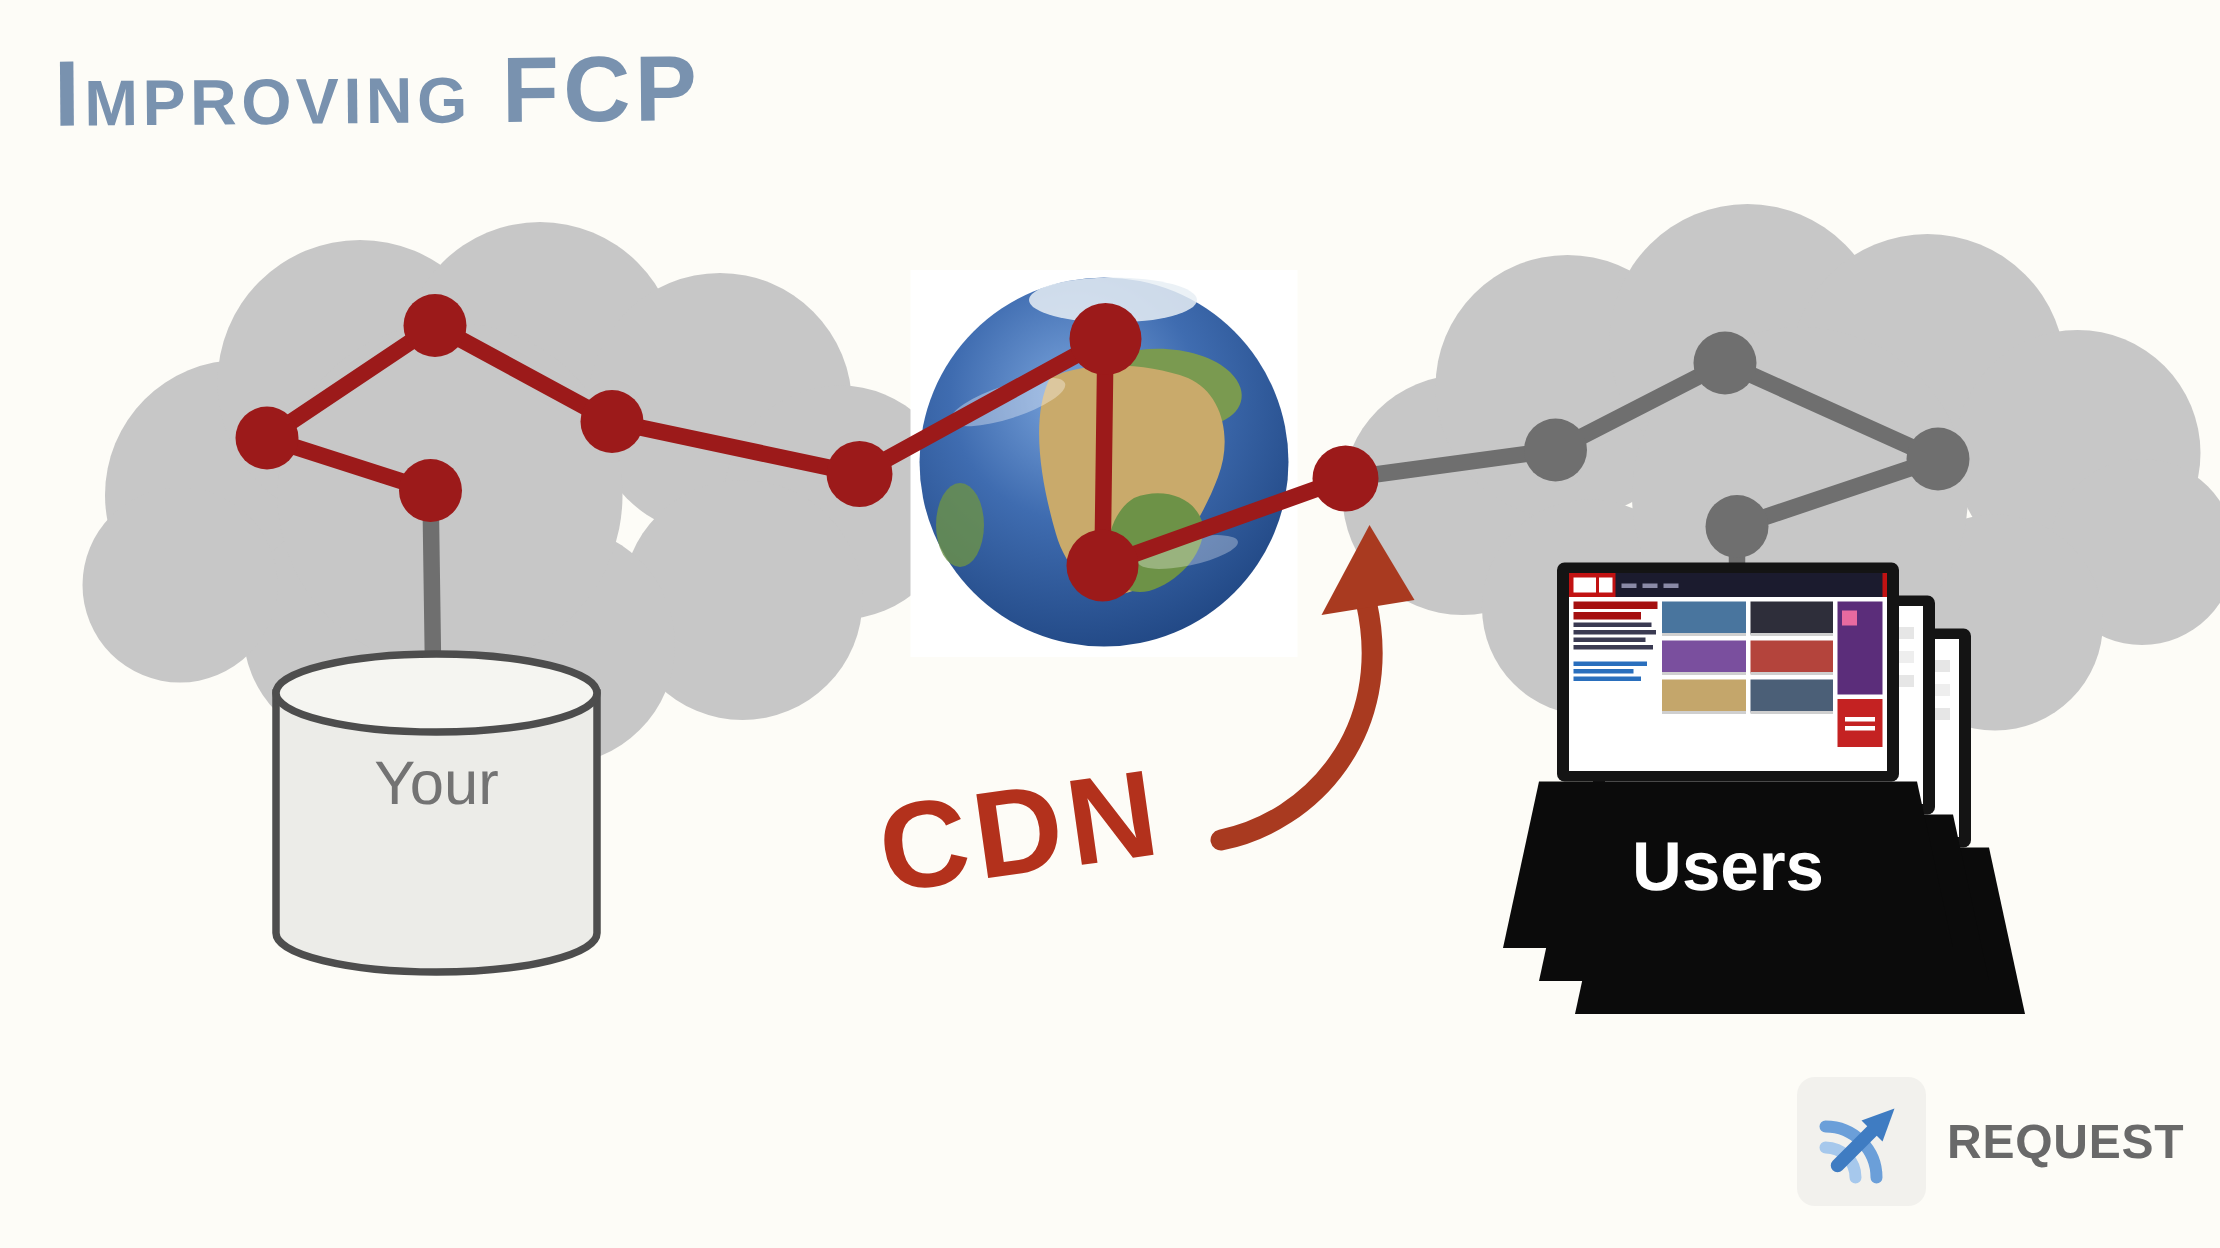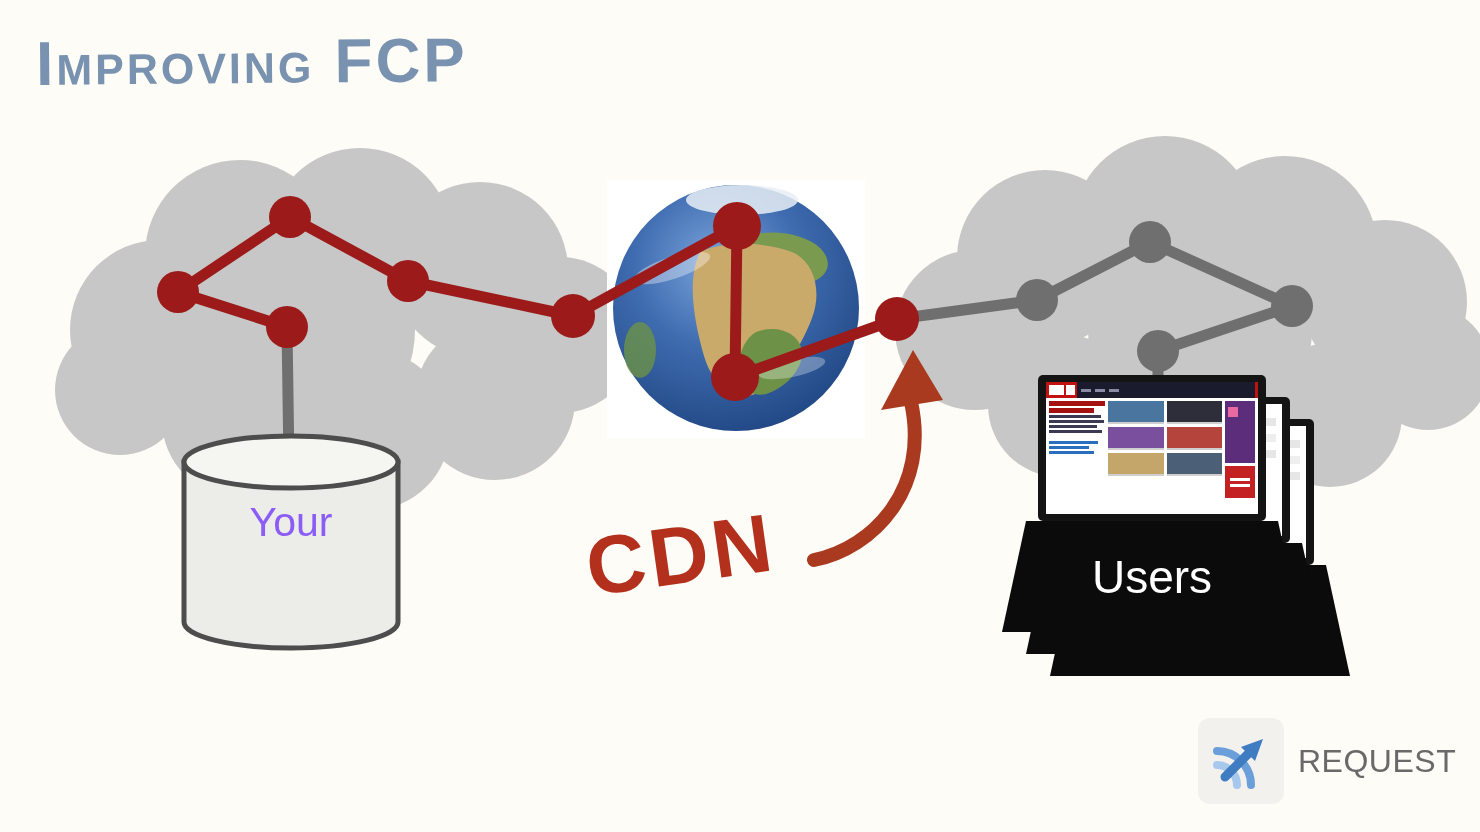--- a/index.html
+++ b/index.html
@@ -5,28 +5,28 @@
   html,body{margin:0;padding:0;background:#fdfcf7;}
   .stage{position:relative;width:1480px;height:832px;background:#fdfcf7;overflow:hidden;
          font-family:"Liberation Sans", sans-serif;}
   .stage svg.canvas{position:absolute;left:0;top:0;z-index:1;}
 
   .title{position:absolute;left:36px;top:26px;z-index:10;
          font-size:62px;font-weight:800;color:#7992af;
          font-variant:small-caps;letter-spacing:3px;transform:rotate(-0.5deg);}
 
   .servers-label{position:absolute;left:184px;top:492px;width:214px;z-index:10;
-                 text-align:center;font-size:41px;color:#8b5cf6;line-height:1.5;}
+                 text-align:center;font-size:41px;color:#737373;line-height:1.5;}
 
   .cdn-label{position:absolute;left:586px;top:508px;z-index:10;
              font-size:82px;font-weight:800;color:#b3311c;
              letter-spacing:4px;transform:rotate(-8deg);}
 
   .users-label{position:absolute;left:1020px;top:550px;width:264px;z-index:10;
-               text-align:center;font-size:46px;font-weight:400;color:#ffffff;}
+               text-align:center;font-size:46px;font-weight:700;color:#ffffff;}
 
   
   .screen-content{position:absolute;left:1046px;top:382px;width:212px;height:132px;
                   background:#ffffff;z-index:5;overflow:hidden;}
   .sc-header{height:16px;background:#c11212;display:flex;align-items:center;gap:2px;padding:0 3px;}
   .sc-logo1{width:15px;height:10px;background:#ffffff;}
   .sc-logo2{width:9px;height:10px;background:#ffffff;}
   .sc-nav{flex:1;height:16px;background:#1b1b2e;display:flex;align-items:center;gap:4px;padding:0 4px;}
   .sc-nav i{display:block;width:10px;height:3px;background:#8a8aa6;}
   .sc-body{display:flex;gap:3px;padding:3px;}
@@ -44,21 +44,21 @@
   .sc-right{width:30px;}
   .banner-purple{height:62px;background:#5b2d7a;position:relative;}
   .banner-purple b{position:absolute;left:3px;top:6px;width:10px;height:10px;background:#e86aa0;}
   .banner-red{height:32px;background:#c42222;margin-top:3px;display:flex;flex-direction:column;
               justify-content:center;gap:3px;align-items:center;}
   .banner-red i{display:block;width:20px;height:3px;background:#ffffff;}
 
   .logo{position:absolute;left:1198px;top:718px;z-index:10;display:flex;gap:14px;align-items:center;}
   .logo-icon{width:86px;height:86px;background:#f2f1ed;border-radius:12px;
              display:flex;align-items:center;justify-content:center;}
-  .logo-text{font-size:32px;font-weight:400;color:#696969;letter-spacing:0.5px;line-height:1.15;}
+  .logo-text{font-size:32px;font-weight:700;color:#696969;letter-spacing:0.5px;line-height:1.15;}
   .logo-text .dot{color:#3f7cc2;}
 </style>
 </head>
 <body>
 
 <div class="stage">
 
   <svg class="canvas" width="1480" height="832" viewBox="0 0 1480 832">
     <defs>
       <radialGradient id="ocean" cx="42%" cy="32%" r="75%">

